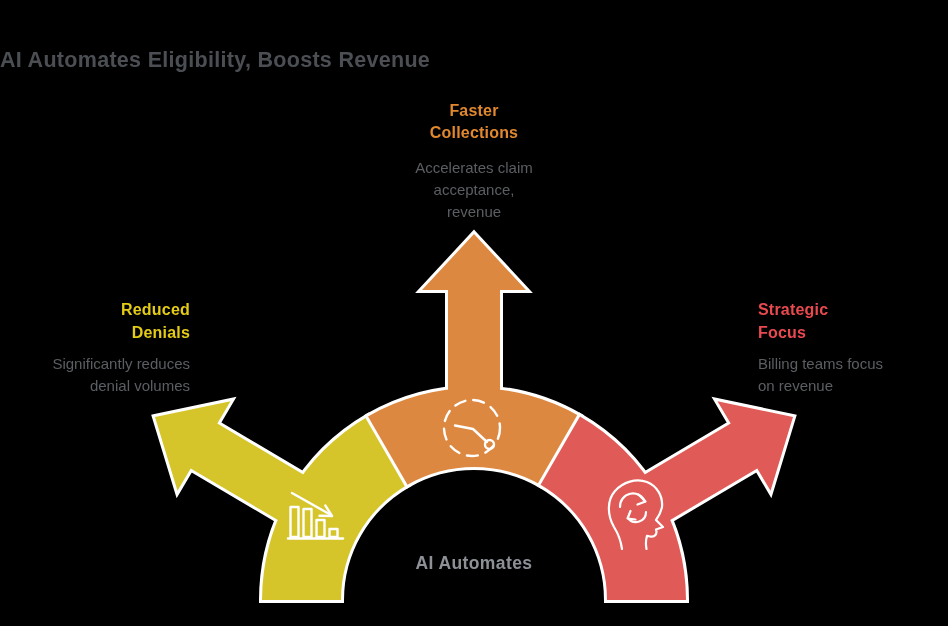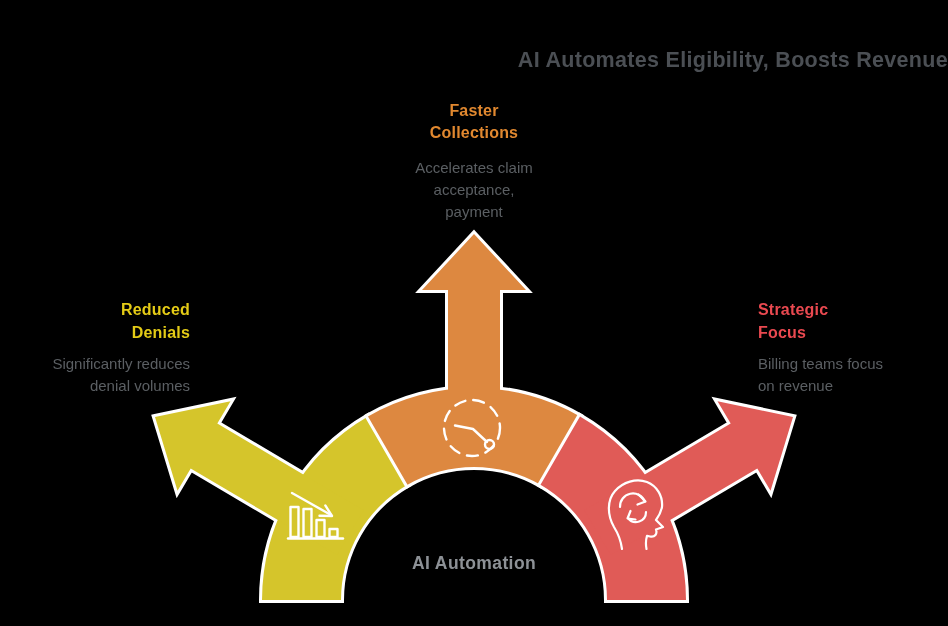--- a/index.html
+++ b/index.html
@@ -12,21 +12,21 @@
   }
   #diagram-svg{position:absolute;left:0;top:0;}
   .outline{fill:none;stroke:var(--outline,#fff);stroke-width:6;stroke-linejoin:miter;}
   .f-yellow{fill:var(--yellow-fill,#d5c52b);}
   .f-orange{fill:var(--orange-fill,#dd8840);}
   .f-red{fill:var(--red-fill,#e05b57);}
   .ic{fill:none;stroke:#fff;stroke-width:2.4;stroke-linecap:round;stroke-linejoin:round;}
   .ic-thin{fill:none;stroke:#fff;stroke-width:2.2;stroke-linecap:round;stroke-linejoin:round;}
   .txt{position:absolute;white-space:pre-line;}
   .page-title{
-    top:48px;left:0;right:0;text-align:right;
+    top:48px;left:0;right:0;text-align:left;
     font-size:21.5px;font-weight:bold;letter-spacing:.3px;
     color:var(--title-text,#4b4f54);
   }
   .heading{font-size:16px;font-weight:bold;line-height:23px;letter-spacing:.2px;}
   .desc{font-size:15px;line-height:22px;color:var(--body-text,#5b5f63);}
   .heading-top{top:100px;left:0;right:0;text-align:center;line-height:22px;color:var(--orange-heading,#e1882f);}
   .desc-top{top:157px;left:0;right:0;text-align:center;}
   .heading-left{top:298px;right:758px;width:260px;text-align:right;color:var(--yellow-heading,#e4cb16);}
   .desc-left{top:353px;right:758px;width:280px;text-align:right;}
   .heading-right{top:298px;left:758px;width:260px;text-align:left;color:var(--red-heading,#ea4950);}
@@ -86,26 +86,26 @@
       </g>
     </g>
   </svg>
 
   <div class="txt page-title">AI Automates Eligibility, Boosts Revenue</div>
 
   <div class="txt heading heading-top">Faster
 Collections</div>
   <div class="txt desc desc-top">Accelerates claim
 acceptance,
-payment</div>
+revenue</div>
 
   <div class="txt heading heading-left">Reduced
 Denials</div>
   <div class="txt desc desc-left">Significantly reduces
 denial volumes</div>
 
   <div class="txt heading heading-right">Strategic
 Focus</div>
   <div class="txt desc desc-right">Billing teams focus
 on revenue</div>
 
-  <div class="txt center-label">AI Automation</div>
+  <div class="txt center-label">AI Automates</div>
 </div>
 
 </body></html>

